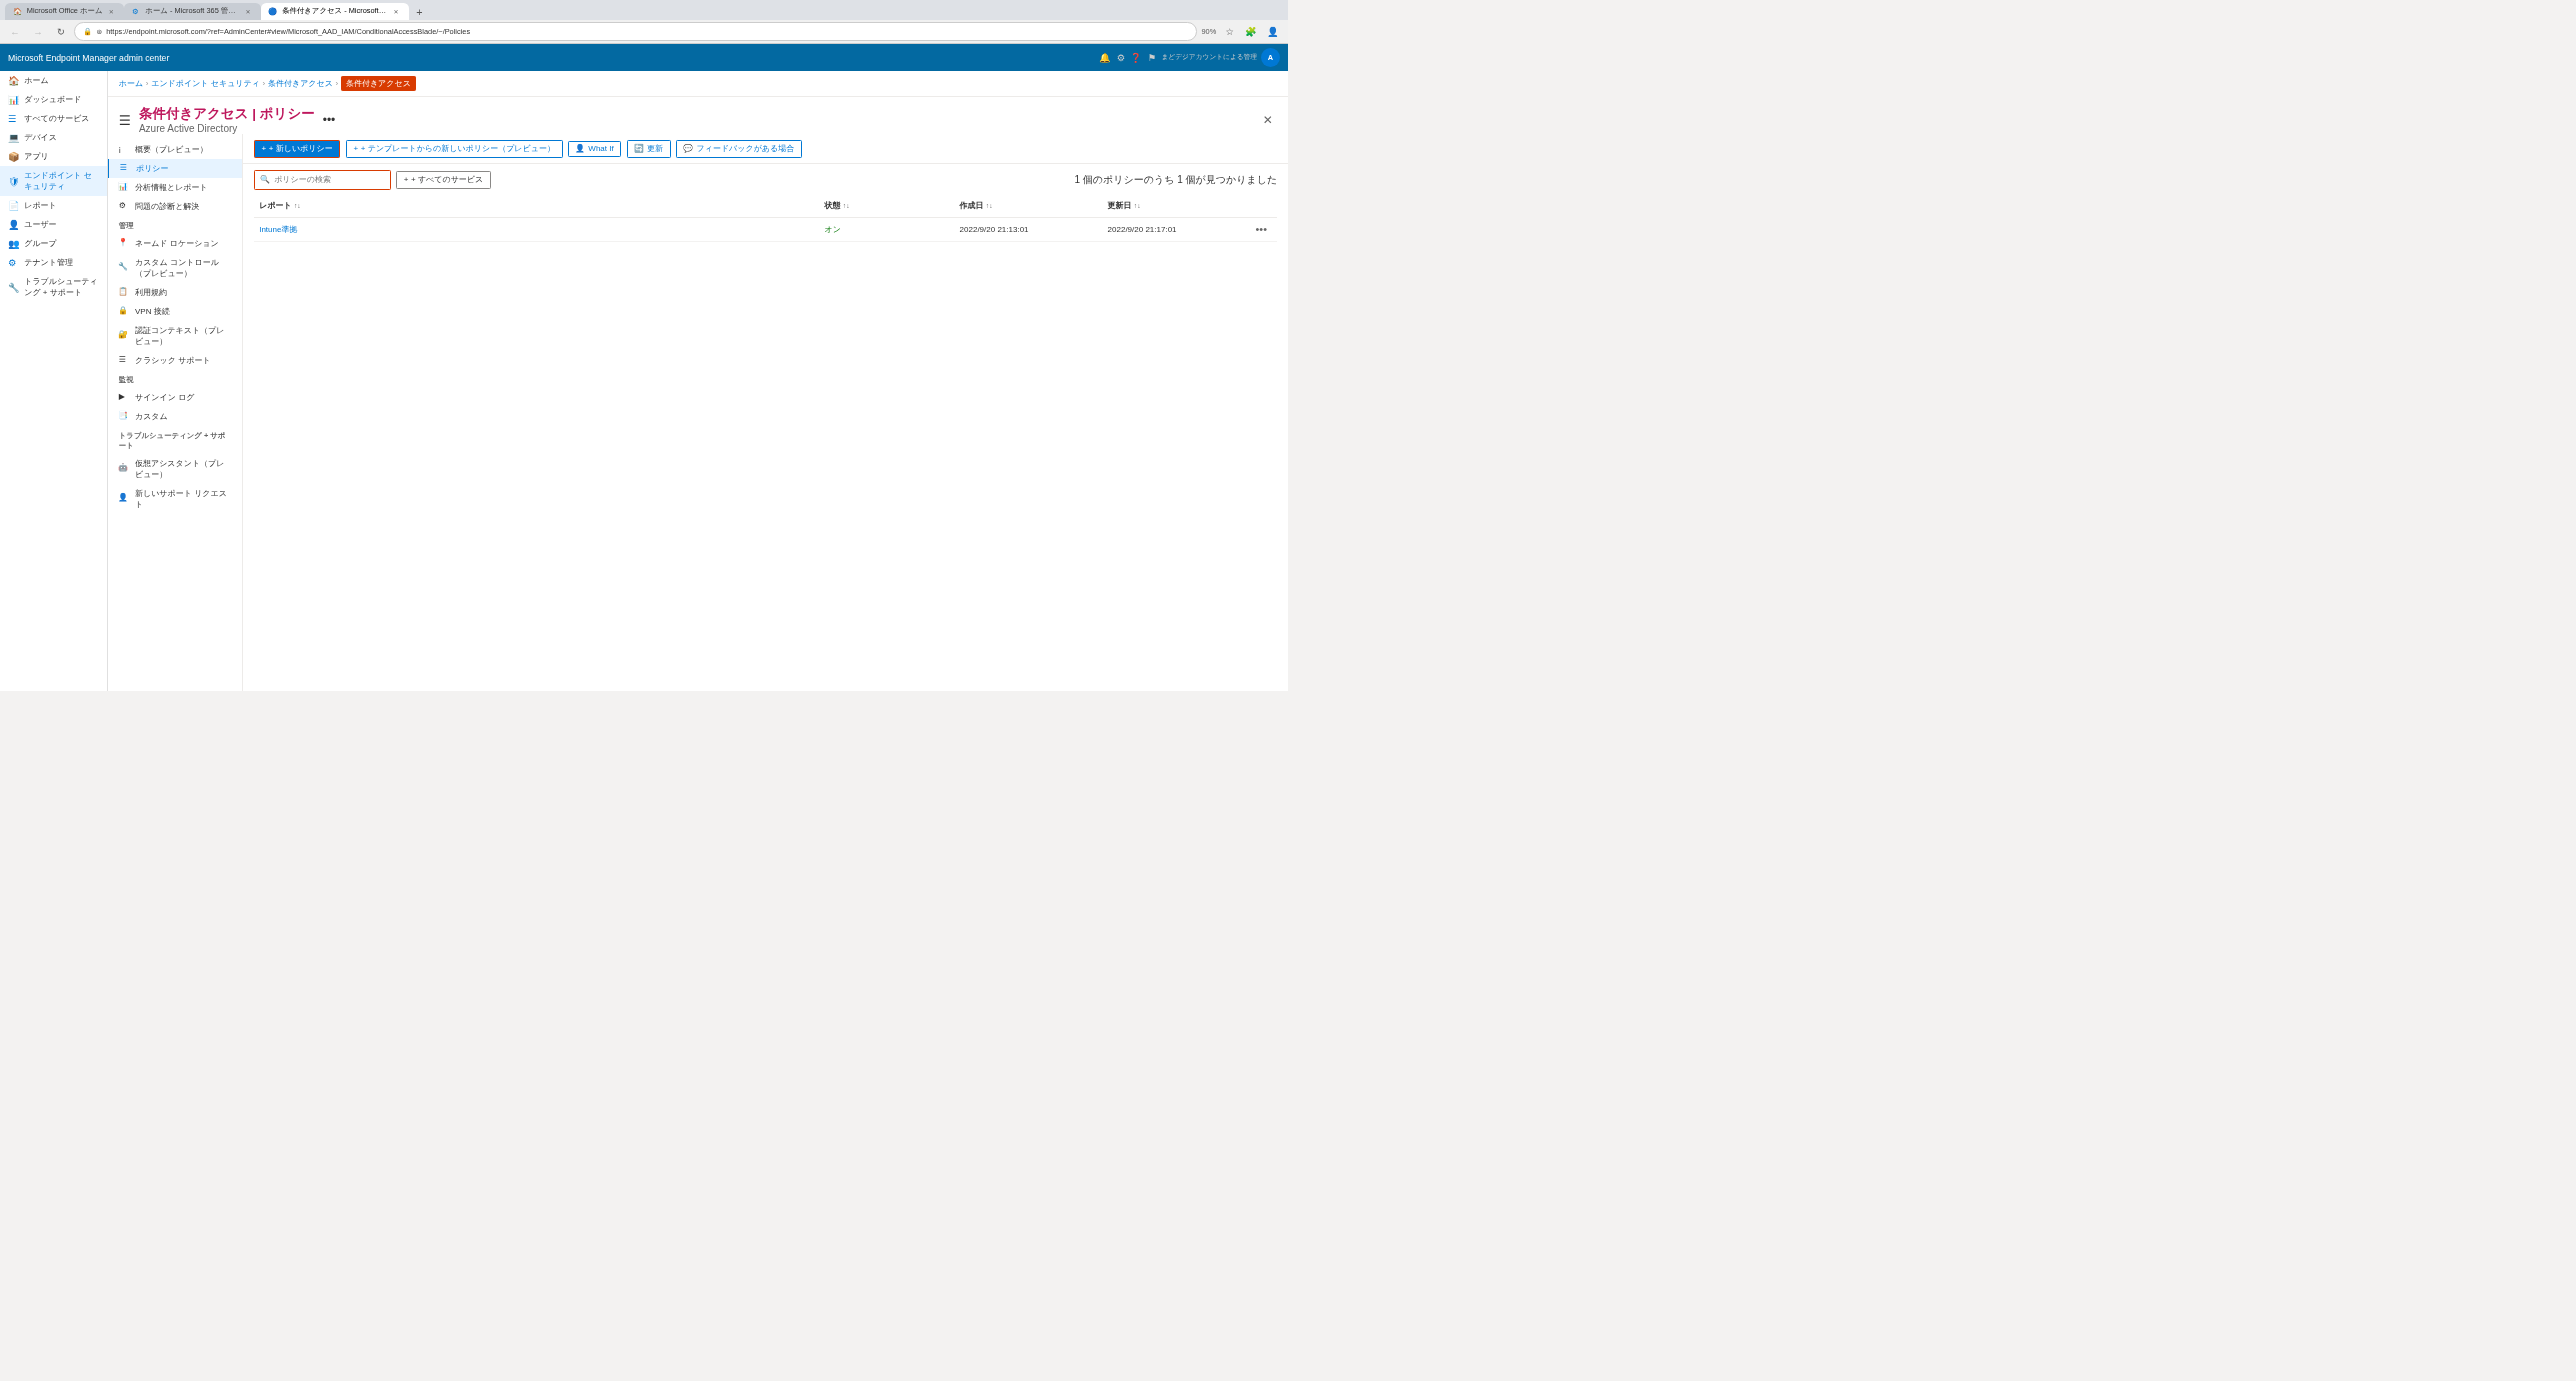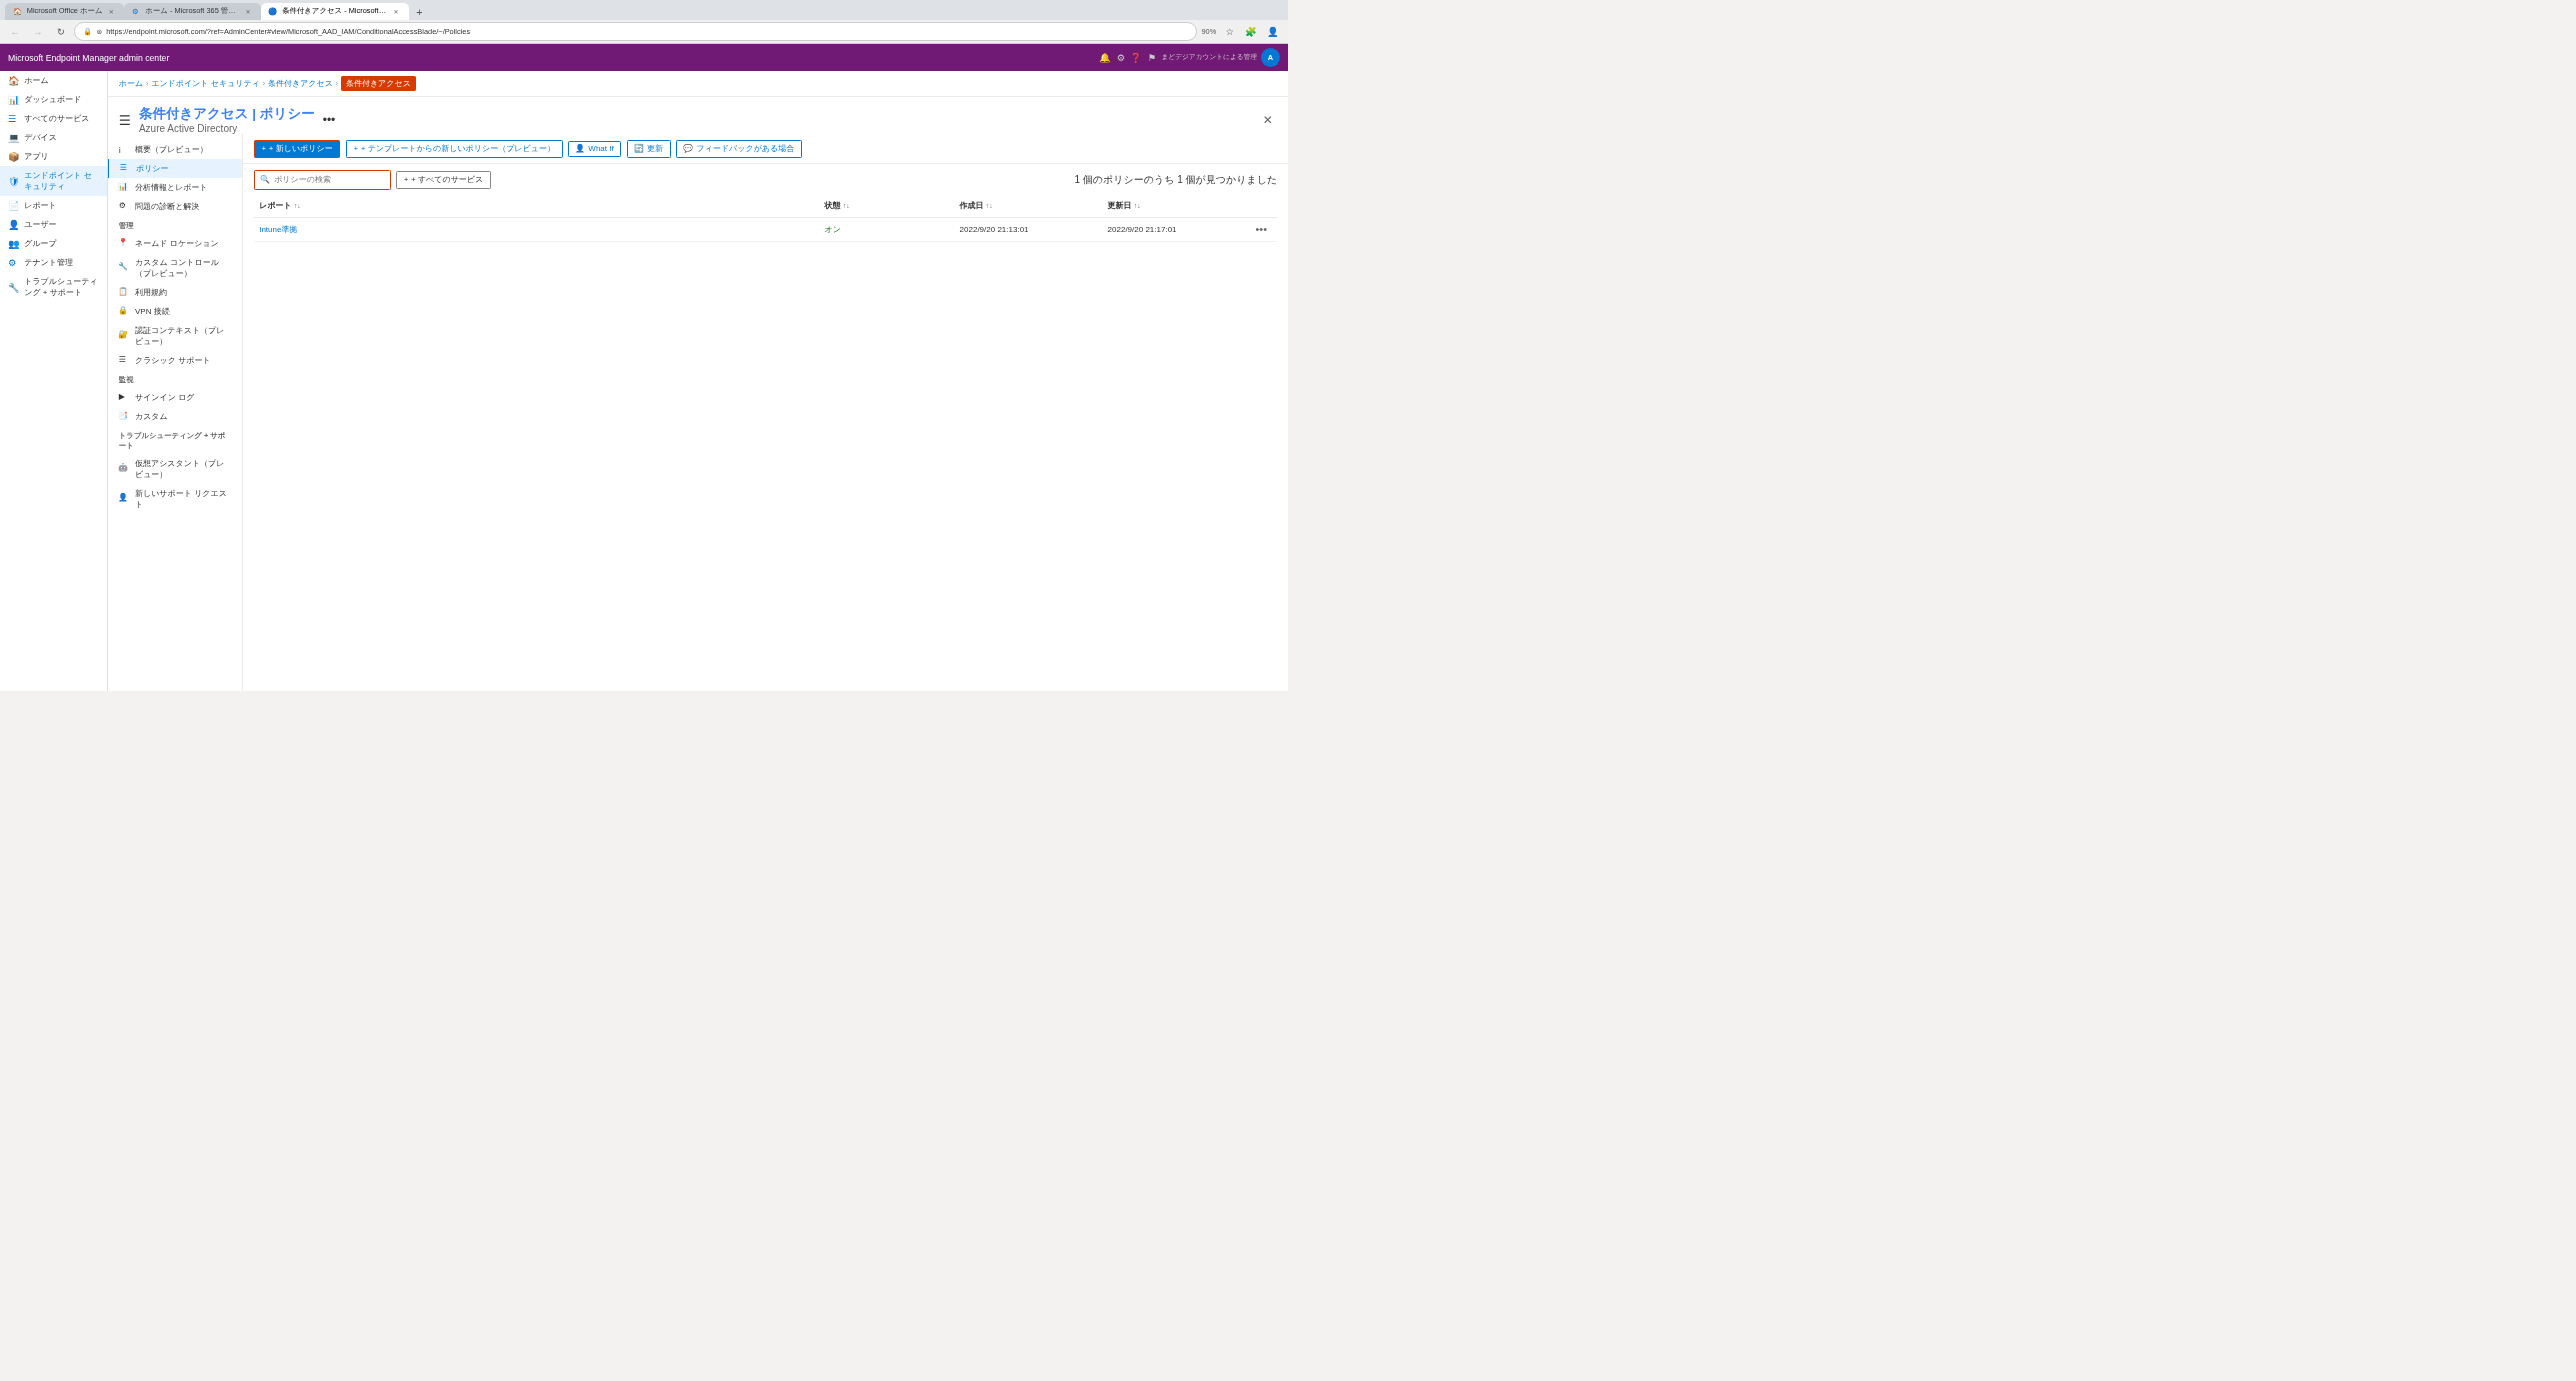--- a/index.html
+++ b/index.html
@@ -15,21 +15,21 @@
     .browser-toolbar { display: flex; align-items: center; height: 24px; padding: 0 5.4px; background: #f0f0f0; gap: 4px; border-bottom: 0.7px solid #ccc; }
     .nav-btn { width: 19px; height: 19px; border-radius: 50%; display: flex; align-items: center; justify-content: center; color: #555; font-size: 9.4px; cursor: pointer; }
     .nav-btn.disabled { color: #bbb; cursor: default; }
     .address-bar { flex: 1; height: 19px; background: #fff; border: 0.7px solid #ccc; border-radius: 9.4px; display: flex; align-items: center; padding: 0 8px; font-size: 7.4px; color: #333; gap: 4px; }
     .address-bar-lock { color: #555; font-size: 7.4px; }
     .zoom-text { font-size: 7.4px; color: #555; }
     .toolbar-icon { width: 19px; height: 19px; border-radius: 50%; display: flex; align-items: center; justify-content: center; color: #555; font-size: 9.4px; cursor: pointer; }
     .toolbar-right { display: flex; align-items: center; gap: 2.7px; }
     
     
-    .app-header { background: #701a75; height: 27px; display: flex; align-items: center; padding: 0 8px; color: #fff; font-size: 8.7px; gap: 8px; }
+    .app-header { background: #0369a1; height: 27px; display: flex; align-items: center; padding: 0 8px; color: #fff; font-size: 8.7px; gap: 8px; }
     .app-header-icons { margin-left: auto; display: flex; align-items: center; gap: 5.4px; }
     .app-header-icon { color: #ccc; font-size: 9.4px; cursor: pointer; }
     .user-avatar { width: 19px; height: 19px; border-radius: 50%; background: #0078d4; color: #fff; display: flex; align-items: center; justify-content: center; font-size: 7.4px; font-weight: bold; }
     .header-user-text { font-size: 6.7px; color: #ccc; line-height: 1.3; }
     
     
     .main-layout { display: flex; height: calc(691px - 35px - 27px); }
     
     
     .sidebar { width: 108px; background: #fff; border-right: 0.7px solid #e0e0e0; overflow-y: auto; flex-shrink: 0; }
@@ -40,21 +40,21 @@
     
     .content-area { flex: 1; overflow: auto; background: #fff; display: flex; flex-direction: column; }
     
     
     .breadcrumb { padding: 5.4px 10.8px; font-size: 8px; color: #0078d4; display: flex; align-items: center; gap: 2.7px; background: #fff; border-bottom: 0.7px solid #edebe9; }
     .breadcrumb-separator { color: #999; }
     .breadcrumb-item { cursor: pointer; }
     
     
     .page-header { padding: 8px 10.8px 0; display: flex; align-items: center; gap: 8px; }
-    .page-title { font-size: 13.5px; font-weight: 600; color: #3b82f6; }
+    .page-title { font-size: 13.5px; font-weight: 600; color: #be185d; }
     .page-subtitle { font-size: 10px; color: #666; }
     .more-btn { color: #666; cursor: pointer; font-size: 12px; }
     .close-btn { margin-left: auto; color: #666; cursor: pointer; font-size: 12px; width: 19px; height: 19px; display: flex; align-items: center; justify-content: center; }
     
     
     .sub-sidebar { width: 135px; flex-shrink: 0; padding: 5.4px 0; background: #fff; border-right: 0.7px solid #edebe9; overflow-y: auto; }
     .sub-sidebar-item { display: flex; align-items: center; padding: 4px 10.8px; cursor: pointer; gap: 5.4px; font-size: 8px; color: #333; }
     .sub-sidebar-item.active { background: #e6f3ff; color: #0078d4; border-left: 1.3px solid #0078d4; }
     .sub-sidebar-section { padding: 5.4px 10.8px 2.7px; font-size: 7.4px; font-weight: 600; color: #666; text-transform: none; }
     .sub-sidebar-icon { width: 10.8px; height: 10.8px; flex-shrink: 0; font-size: 8px; }

